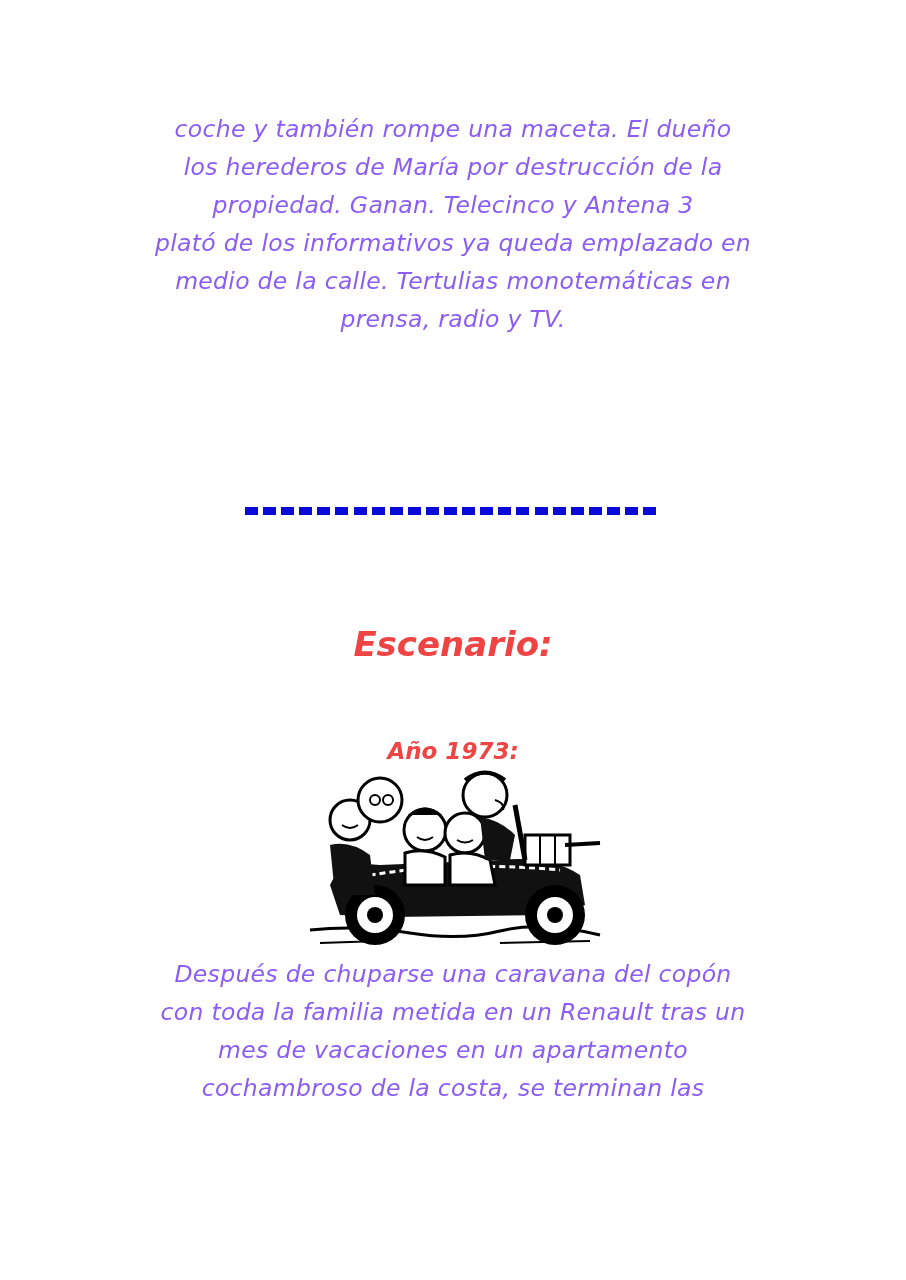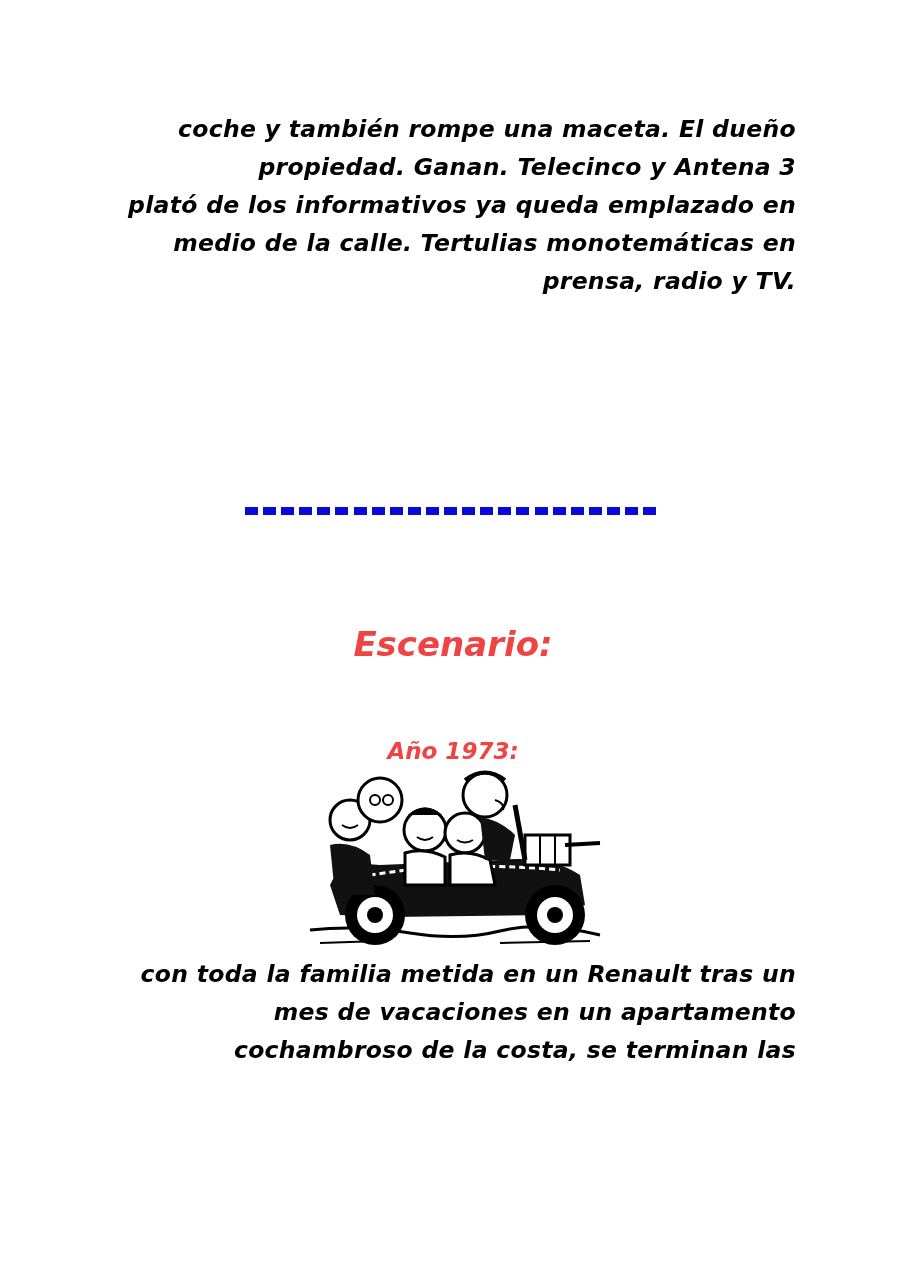--- a/index.html
+++ b/index.html
@@ -1,20 +1,20 @@
 <!DOCTYPE html>
 <html><head>
   <meta charset="utf-8">
   <style>
     html, body { margin: 0; padding: 0; background: #ffffff; }
     body { width: 906px; height: 1280px; position: relative; overflow: hidden;
            font-family: "DejaVu Sans", sans-serif; }
     .page { position: absolute; left: 0; top: 0; width: 906px; height: 1280px; }
-    .para { position: absolute; left: 110px; width: 686px; text-align: right;
-            font-style: italic; font-weight: bold; color: #000000;
+    .para { position: absolute; left: 110px; width: 686px; text-align: center;
+            font-style: italic; font-weight: normal; color: #8b5cf6;
             font-size: 23.5px; line-height: 38px; letter-spacing: 0.3px; }
     .p1 { top: 110px; }
     .p2 { top: 955px; }
     .sep { position: absolute; left: 245px; top: 507px; width: 416px; height: 8px;
            font-family: "DejaVu Sans Mono", monospace; color: #0000e0;
            font-weight: bold; font-size: 30px; line-height: 8px;
            background: repeating-linear-gradient(to right, #0a0ad8 0, #0a0ad8 13px, transparent 13px, transparent 18.1px); }
     .red { position: absolute; left: 0; width: 906px; text-align: center;
            color: #ef4444; font-style: italic; font-weight: bold; }
     .title { top: 622px; font-size: 34px; line-height: 44px; }
@@ -22,20 +22,21 @@
     .year { top: 734px; font-size: 23px; line-height: 34px; }
     .illus { position: absolute; left: 300px; top: 765px; width: 306px; height: 186px; }
   </style>
 </head>
 <body>
 
 <div class="page">
 
   <div class="para p1">
     <div>coche y también rompe una maceta. El dueño</div>
+    <div>los herederos de María por destrucción de la</div>
     <div>propiedad. Ganan. Telecinco y Antena 3</div>
     <div>plató de los informativos ya queda emplazado en</div>
     <div>medio de la calle. Tertulias monotemáticas en</div>
     <div>prensa, radio y TV.</div>
   </div>
 
   <div class="sep"></div>
 
   <div class="red title">Escenario:</div>
   <div class="red year">Año 1973:</div>
@@ -79,18 +80,19 @@
       <path d="M180 52 Q200 55 215 70 L210 95 L185 95 Z" fill="#111"></path>
 
       <path d="M42 60 Q50 66 58 60" stroke="#000" stroke-width="2" fill="none"></path>
       <path d="M117 72 Q125 78 133 72" stroke="#000" stroke-width="2" fill="none"></path>
       <path d="M157 75 Q165 80 173 75" stroke="#000" stroke-width="2" fill="none"></path>
       <path d="M195 35 Q205 38 203 45" stroke="#000" stroke-width="2" fill="none"></path>
     </svg>
   </div>
 
   <div class="para p2">
+    <div>Después de chuparse una caravana del copón</div>
     <div>con toda la familia metida en un Renault tras un</div>
     <div>mes de vacaciones en un apartamento</div>
     <div>cochambroso de la costa, se terminan las</div>
   </div>
 
 </div>
 
 </body></html>

